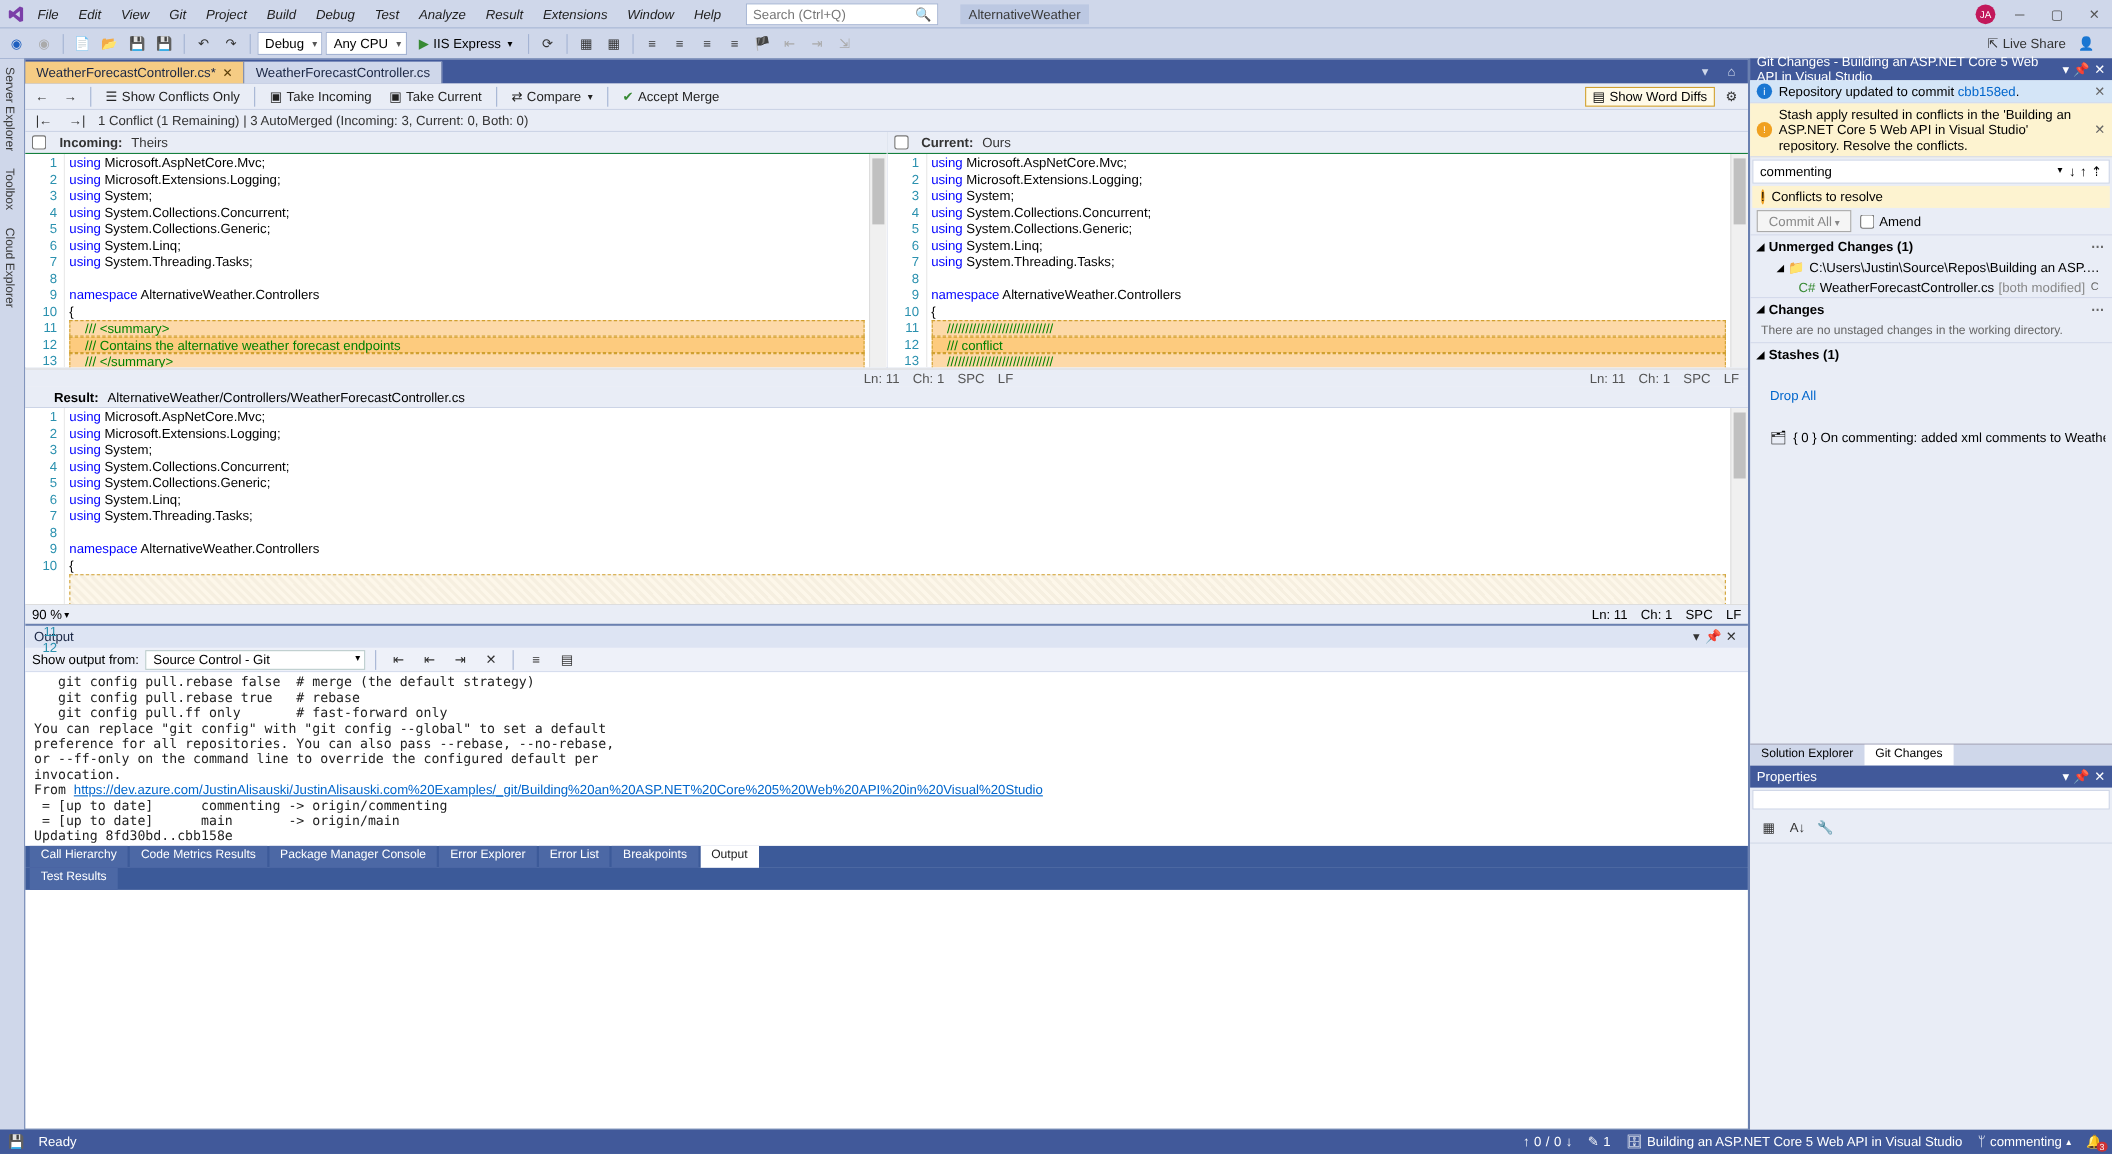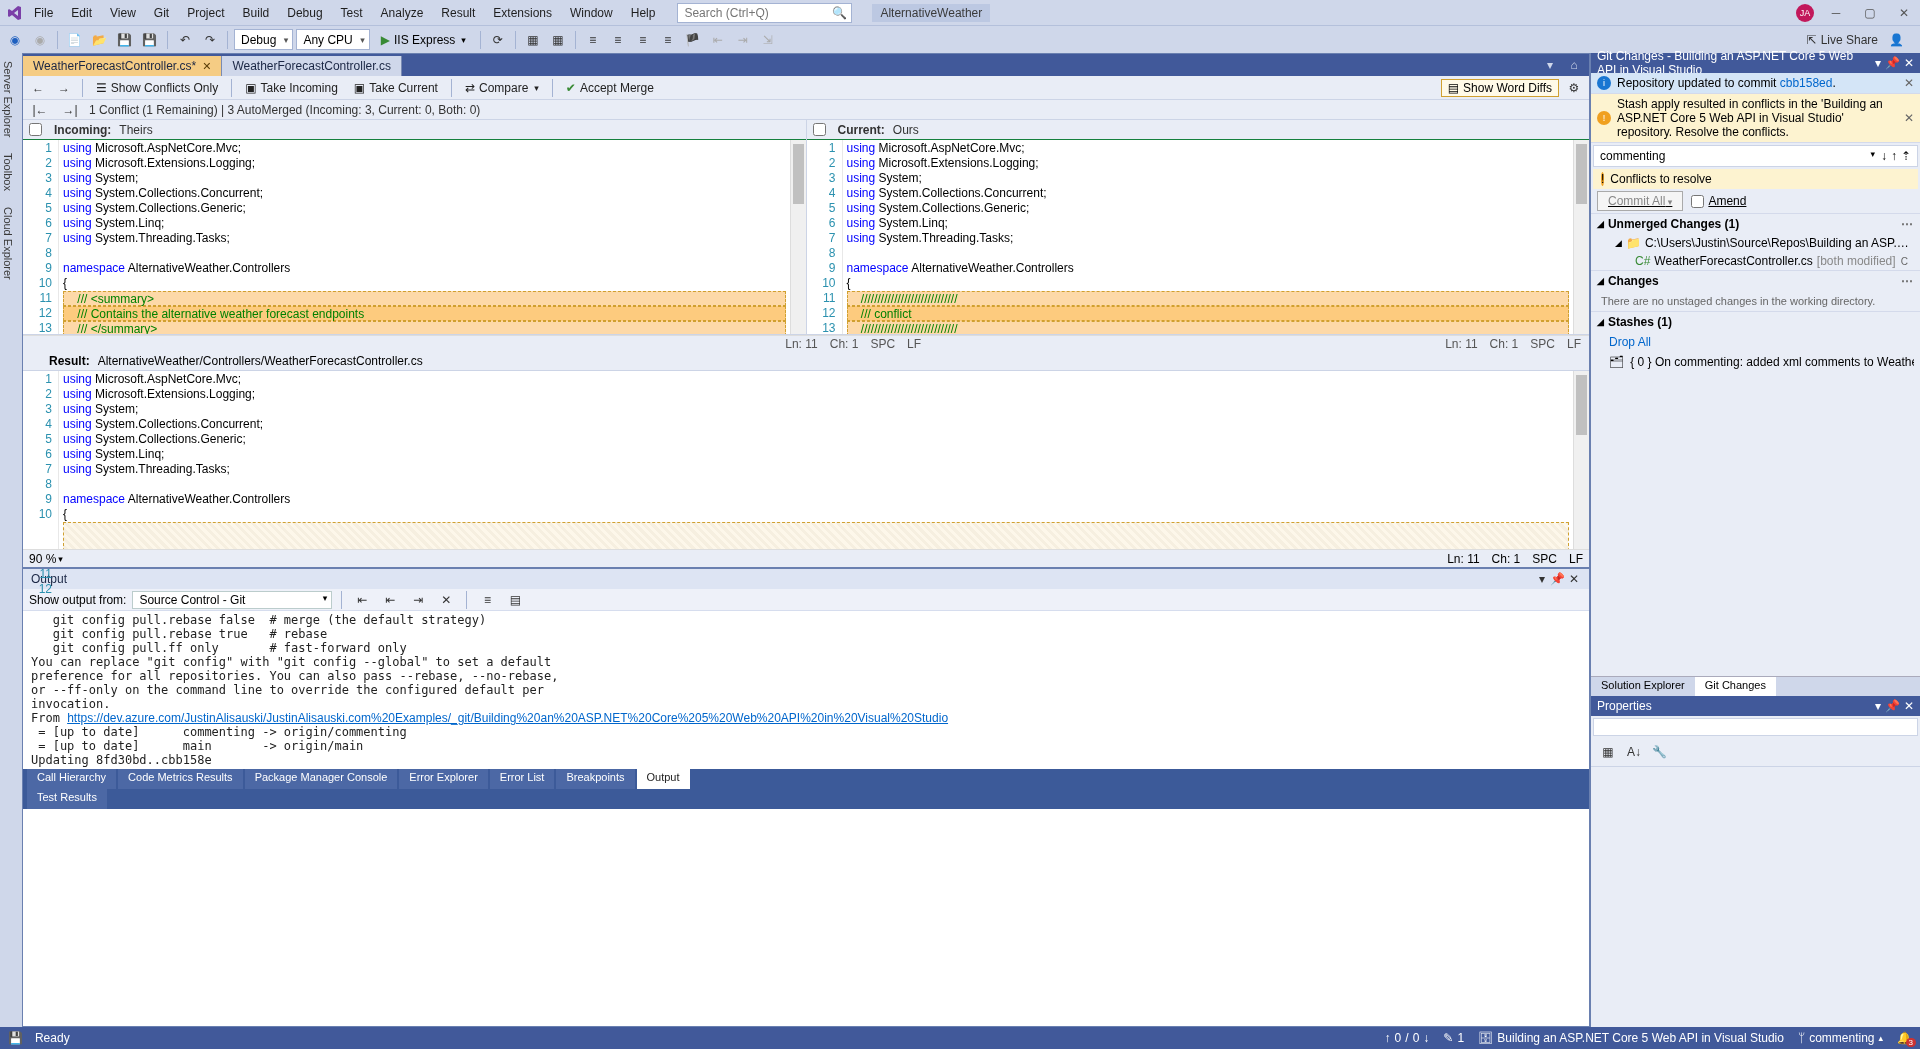--- a/index.html
+++ b/index.html
@@ -1,21 +1,21 @@
 <!DOCTYPE html>
 <html><head>
 <meta charset="utf-8">
 <style>
 * { margin: 0; padding: 0; box-sizing: border-box; font-family: "Segoe UI", sans-serif; font-size: 12px; }
 body { background: #5d7ab0; width: 1920px; height: 1049px; overflow: hidden; display: flex; flex-direction: column; }
 
 
 .menu-bar { background: #cfd7ea; height: 25px; display: flex; align-items: center; padding: 0 4px; gap: 2px; }
 .vs-logo { width: 20px; height: 20px; display: flex; align-items: center; justify-content: center; color: #7b3fa8; font-weight: bold; font-size: 16px; }
-.menu-item { padding: 3px 8px; cursor: pointer; color: #1e1e1e; }
+.menu-item { padding: 3px 8px; cursor: pointer; color: #1e1e1e; font-style: italic; }
 .search-box { margin-left: 12px; background: #fff; border: 1px solid #a4b3d3; height: 20px; width: 175px; padding: 0 6px; display: flex; align-items: center; color: #767676; position: relative; }
 .search-box .mag { position: absolute; right: 4px; color: #5c5c5c; }
 .sln-name { margin-left: 18px; color: #3a3a3a; padding: 2px 8px; background:#bcc8e2;}
 .titlebar-right { margin-left: auto; display: flex; align-items: center; gap: 10px; }
 .avatar { width: 18px; height: 18px; border-radius: 50%; background: #c2185b; color: #fff; font-size: 9px; display: flex; align-items: center; justify-content: center; }
 .winbtn { width: 24px; height: 20px; display: flex; align-items: center; justify-content: center; color: #555; cursor: pointer; }
 
 
 .toolbar { background: #cfd7ea; height: 28px; display: flex; align-items: center; padding: 0 4px; gap: 3px; border-top: 1px solid #b4c0db; }
 .tb-btn { width: 22px; height: 22px; display: flex; align-items: center; justify-content: center; cursor: pointer; color: #333; }
@@ -103,32 +103,32 @@
 .info-strip { display: flex; align-items: center; gap: 6px; padding: 3px 6px; font-size: 11px; border-bottom: 1px solid #d4daeb; }
 .info-strip.blue { background: #d4e5f7; }
 .info-strip.yellow { background: #fdf3d0; }
 .info-strip .ico { width: 14px; height: 14px; flex-shrink: 0; border-radius: 50%; display:flex; align-items:center; justify-content:center; font-size:9px; color:#fff;}
 .info-strip .x { margin-left: auto; cursor: pointer; color: #666; }
 .branch-row { display: flex; align-items: center; padding: 3px 6px; gap: 4px; background: #fff; border: 1px solid #ccd4e6; margin: 2px;}
 .branch-row .combo { flex:1; position:relative;}
 .branch-row .combo::after { content:"▾"; position:absolute; right:2px; font-size:9px;}
 .conflict-strip { background: #fdf3d0; padding: 3px 8px; font-size: 11px; display:flex; align-items:center; gap:6px; margin: 0 2px;}
 .msg-box { margin: 4px; height: 36px; background: #fff; border: 1px solid #ccd4e6; padding: 4px 6px; color: #888; font-size: 11px; }
-.commit-row { display: flex; align-items: center; padding: 2px 6px; gap: 8px; text-decoration: underline; }
+.commit-row { display: flex; align-items: center; padding: 2px 6px; gap: 8px; }
 .commit-btn { border: 1px solid #aaa; padding: 2px 10px; background: #f5f5f5; color: #888; position: relative; cursor: pointer; }
 .commit-btn::after { content:" ▾"; font-size:9px;}
 .amend { display: flex; align-items: flex-end; gap: 4px; font-size: 11px; }
 .section-head { display: flex; align-items: center; padding: 3px 6px; font-weight: 600; font-size: 11px; cursor: pointer; border-top: 1px solid #d4daeb; }
 .section-head .chev { margin-right: 4px; font-size: 9px; }
 .section-head .dots { margin-left: auto; color: #666; letter-spacing: 1px; }
 .tree-row { padding: 2px 6px 2px 24px; font-size: 11px; display: flex; align-items: center; gap: 4px; cursor: pointer; }
 .tree-row .tag { margin-left: auto; color: #666; font-size: 10px; padding-right:6px;}
 .no-changes { padding: 4px 10px; font-size: 11px; color: #666; }
 .link { color: #0066cc; cursor: pointer; }
-.stash-row { padding: 3px 6px 3px 18px; font-size: 11px; display:flex; align-items:center; gap:6px;}
+.stash-row { padding: 3px 6px 3px 18px; font-size: 11px; display:flex; align-items:center; gap:6px;margin-top:18px;}
 
 .rp-bottom-tabs { margin-top: auto; background: #cfd7ea; height: 20px; display: flex; border-top:1px solid #aab;}
 .rp-bottom-tabs .t { padding: 2px 10px; font-size: 11px; cursor: pointer; }
 .rp-bottom-tabs .t.active { background: #fff; }
 
 .props-panel { background: #e9edf6; }
 .props-title { background: #41599a; color: #fff; height: 20px; display: flex; align-items: center; padding: 0 6px; font-size: 11px;}
 .props-title .right { margin-left:auto; display:flex; gap:4px;}
 .props-combo { margin: 2px; height: 18px; background: #fff; border: 1px solid #ccd4e6; }
 .props-toolbar { padding: 3px 6px; display: flex; gap: 4px; border-bottom: 1px solid #ccd4e6; }

